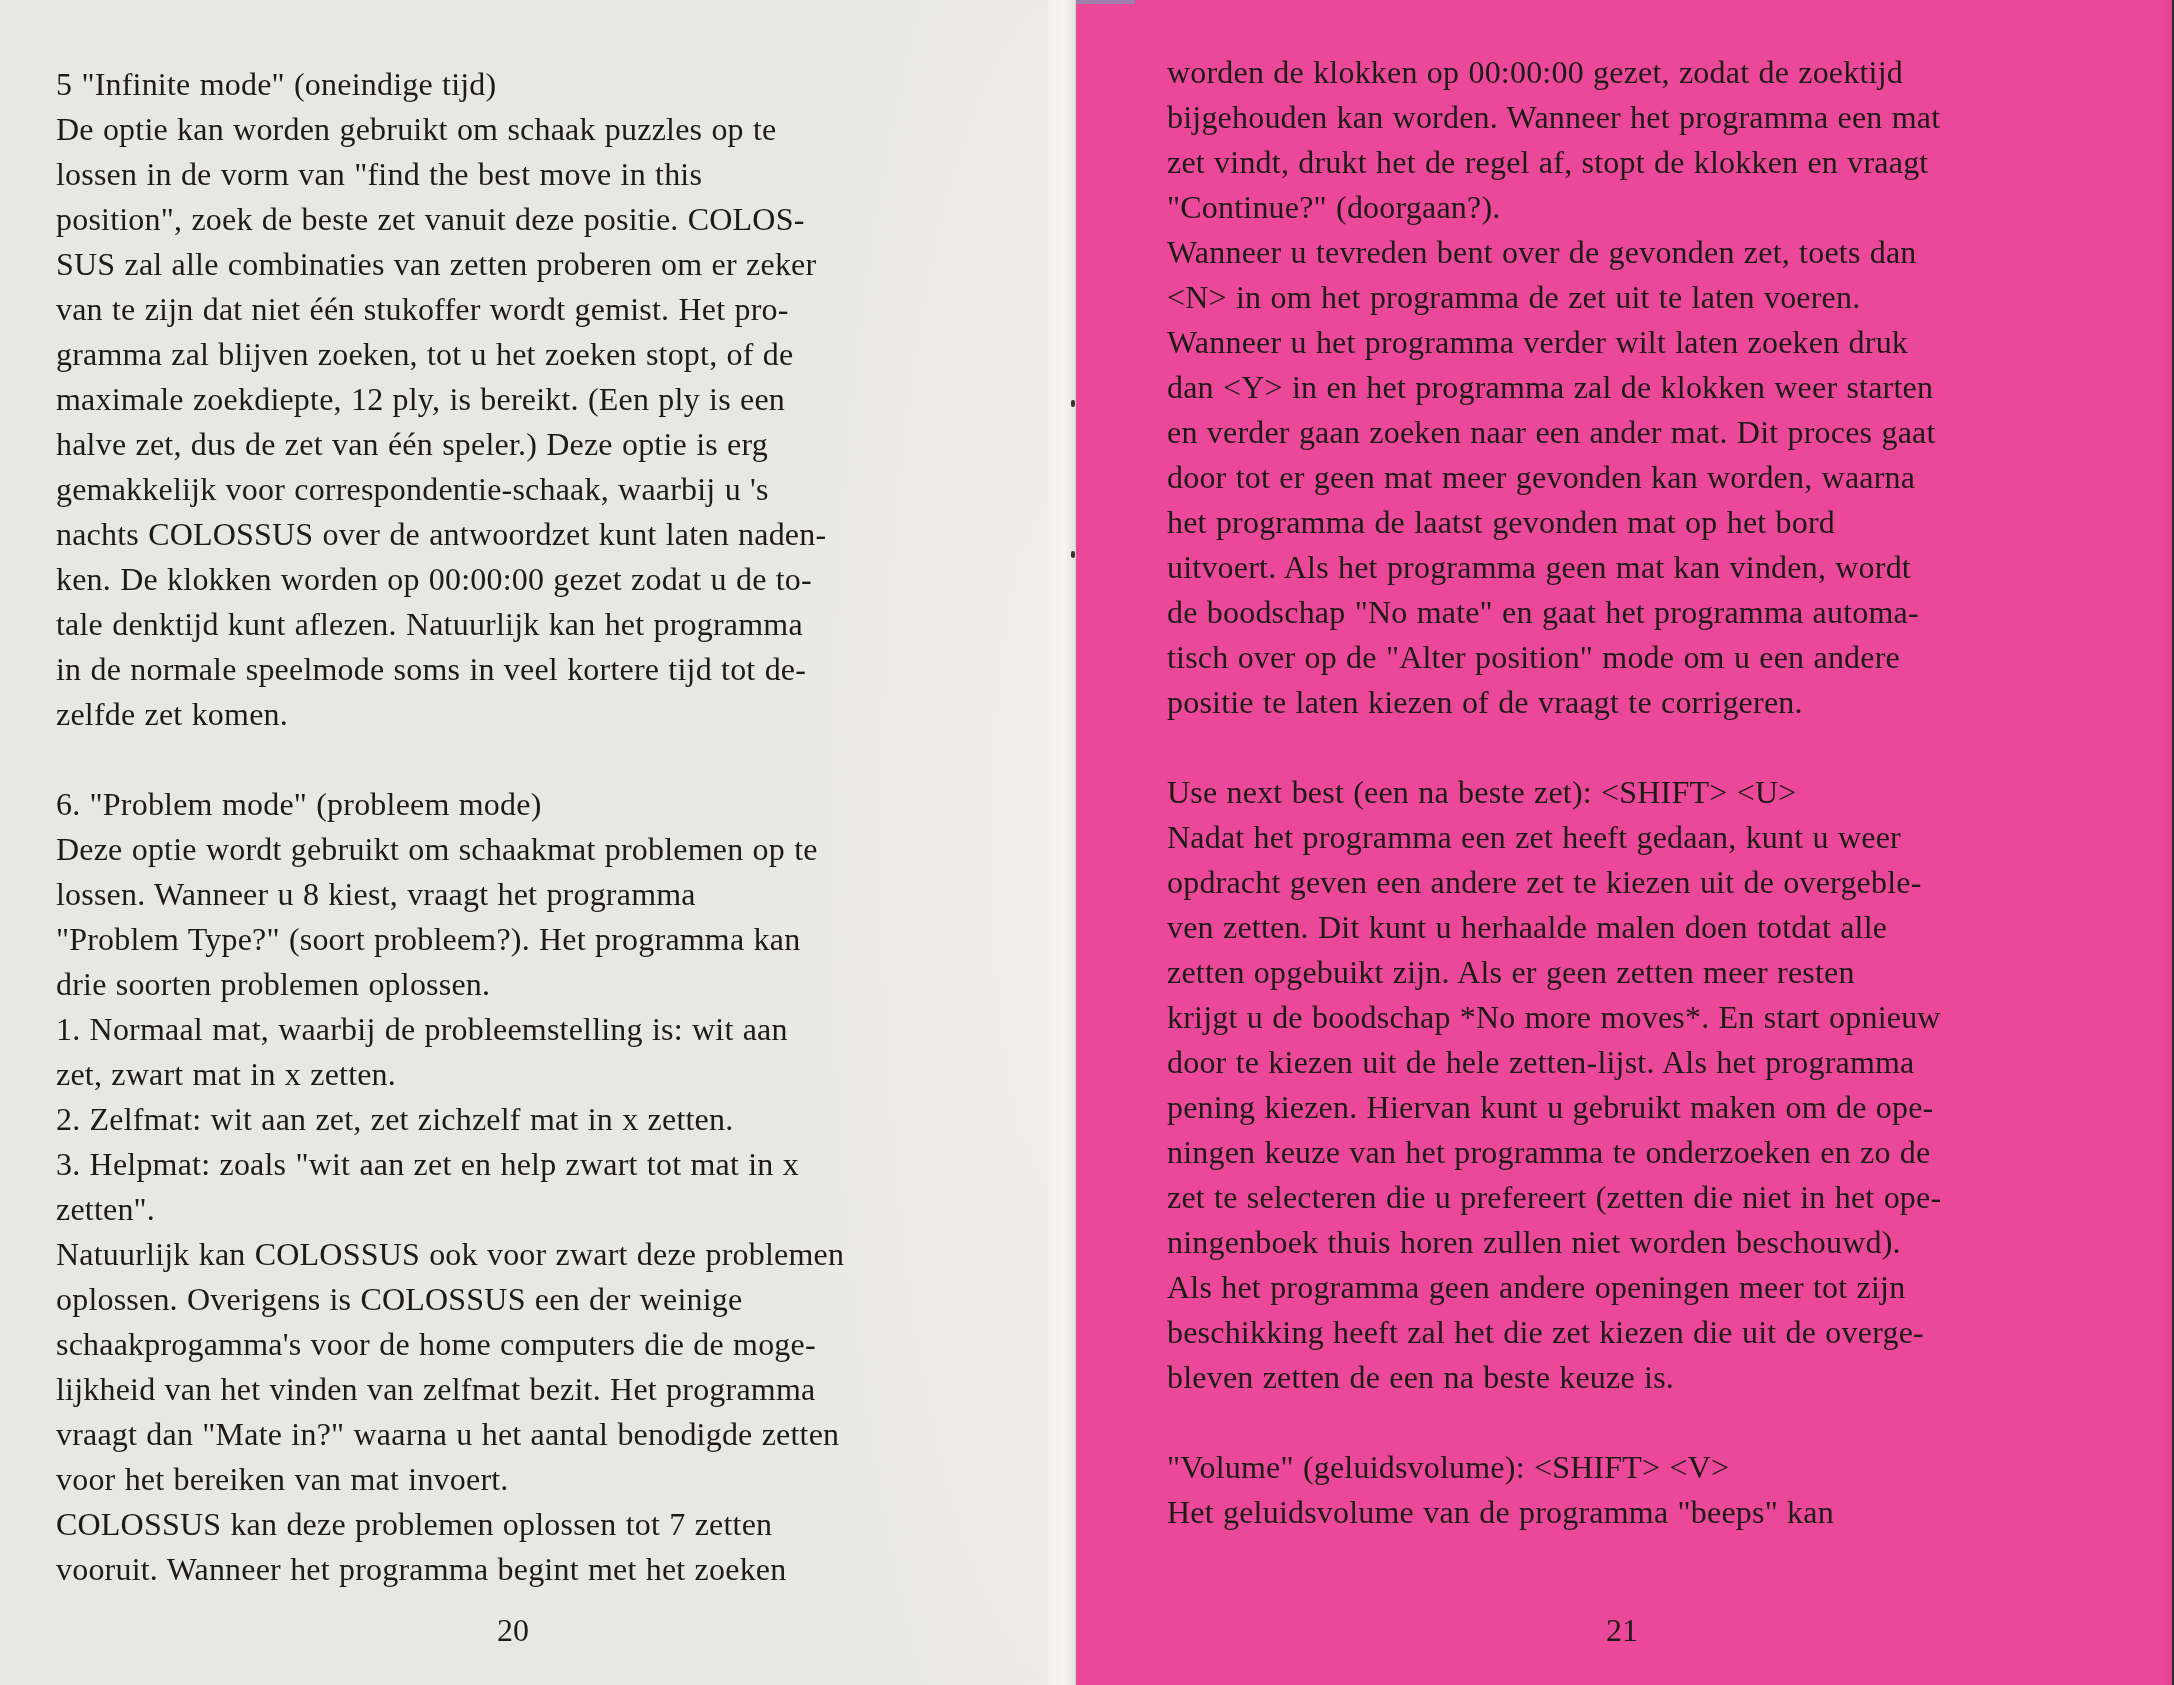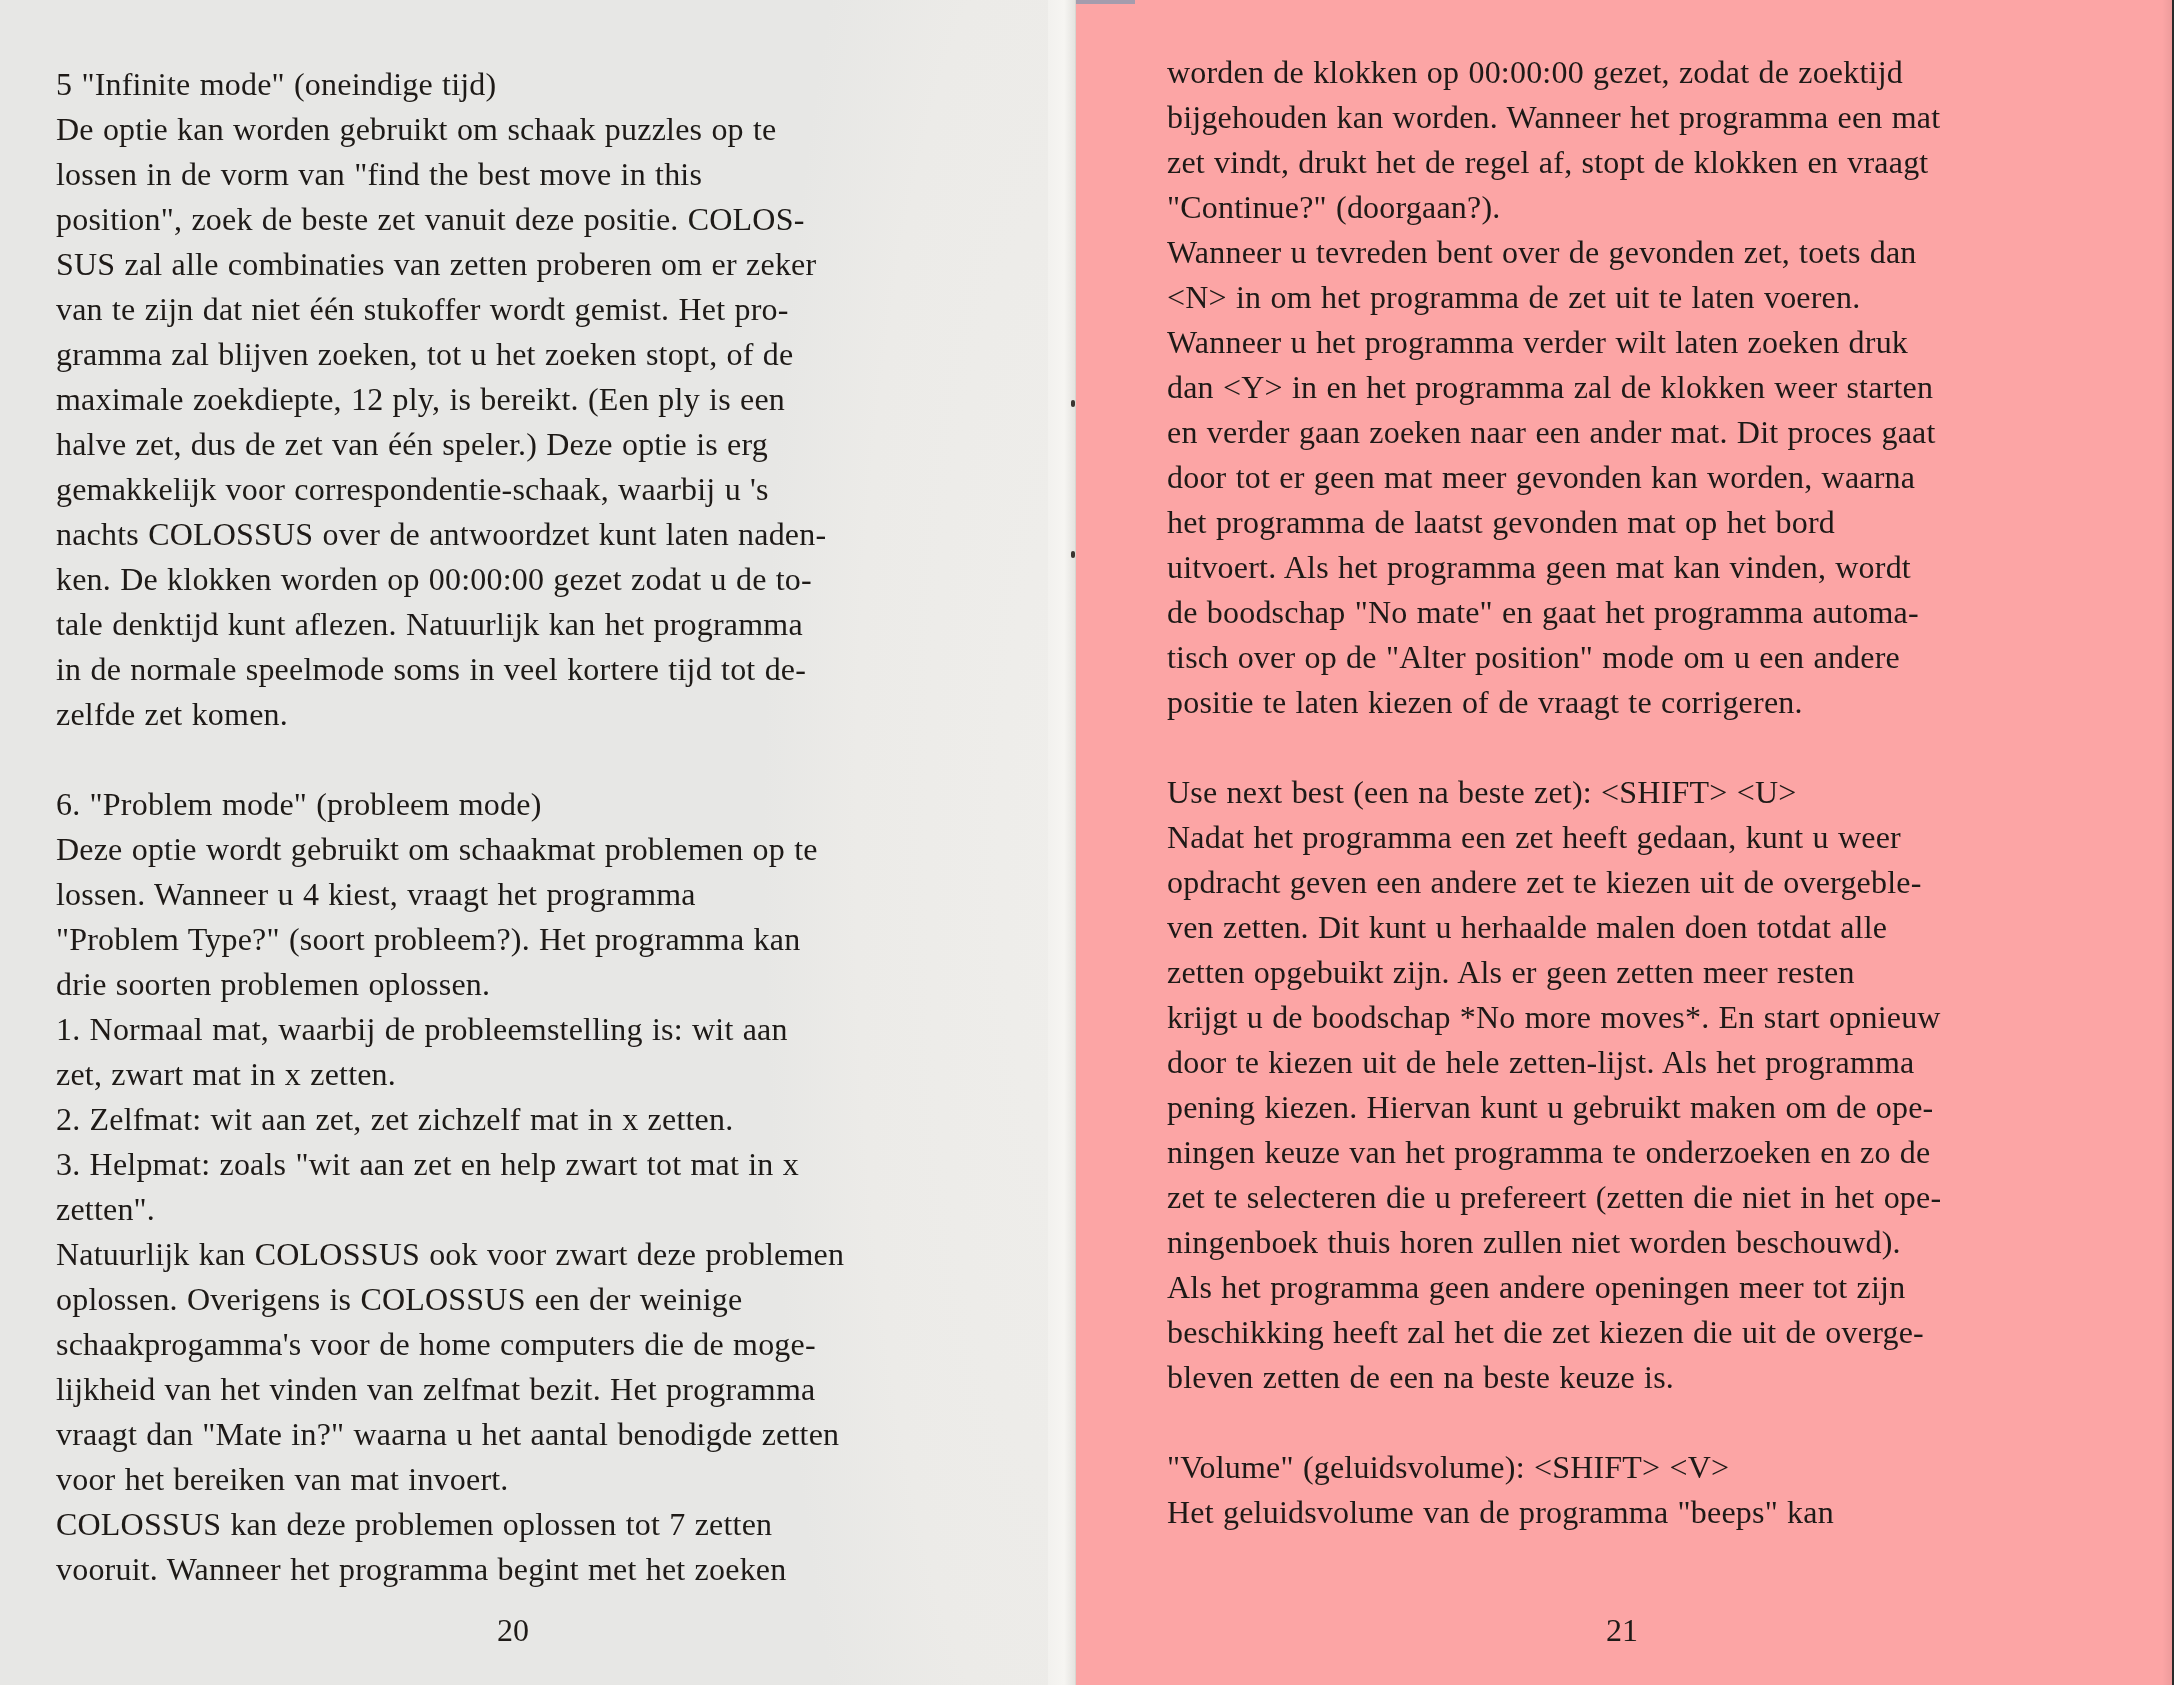--- a/index.html
+++ b/index.html
@@ -43,21 +43,21 @@
       position: absolute;
       right: 0;
       top: 0;
       width: 27px;
       height: 1685px;
       background: linear-gradient(to right, #f2f1ee, #f6f5f2 60%, #e4e3df);
     }
     .page-right {
       left: 1075px;
       width: 1100px;
-      background: #fca5a5;
+      background: #ec4899;
       border-left: 1px solid #d8d6d0;
     }
     .page-right .topband {
       position: absolute;
       left: 0;
       top: 0;
       width: 59px;
       height: 3.9px;
       background: #7f98b0;
       opacity: 0.7;
@@ -143,21 +143,21 @@
       <span class="line">gemakkelijk voor correspondentie-schaak, waarbij u 's</span>
       <span class="line">nachts COLOSSUS over de antwoordzet kunt laten naden-</span>
       <span class="line">ken. De klokken worden op 00:00:00 gezet zodat u de to-</span>
       <span class="line">tale denktijd kunt aflezen. Natuurlijk kan het programma</span>
       <span class="line">in de normale speelmode soms in veel kortere tijd tot de-</span>
       <span class="line">zelfde zet komen.</span>
       <span class="blank"></span>
 
       <span class="line">6. "Problem mode" (probleem mode)</span>
       <span class="line">Deze optie wordt gebruikt om schaakmat problemen op te</span>
-      <span class="line">lossen. Wanneer u 4 kiest, vraagt het programma</span>
+      <span class="line">lossen. Wanneer u 8 kiest, vraagt het programma</span>
       <span class="line">"Problem Type?" (soort probleem?). Het programma kan</span>
       <span class="line">drie soorten problemen oplossen.</span>
       <span class="line">1. Normaal mat, waarbij de probleemstelling is: wit aan</span>
       <span class="line">zet, zwart mat in x zetten.</span>
       <span class="line">2. Zelfmat: wit aan zet, zet zichzelf mat in x zetten.</span>
       <span class="line">3. Helpmat: zoals "wit aan zet en help zwart tot mat in x</span>
       <span class="line">zetten".</span>
       <span class="line">Natuurlijk kan COLOSSUS ook voor zwart deze problemen</span>
       <span class="line">oplossen. Overigens is COLOSSUS een der weinige</span>
       <span class="line">schaakprogamma's voor de home computers die de moge-</span>

